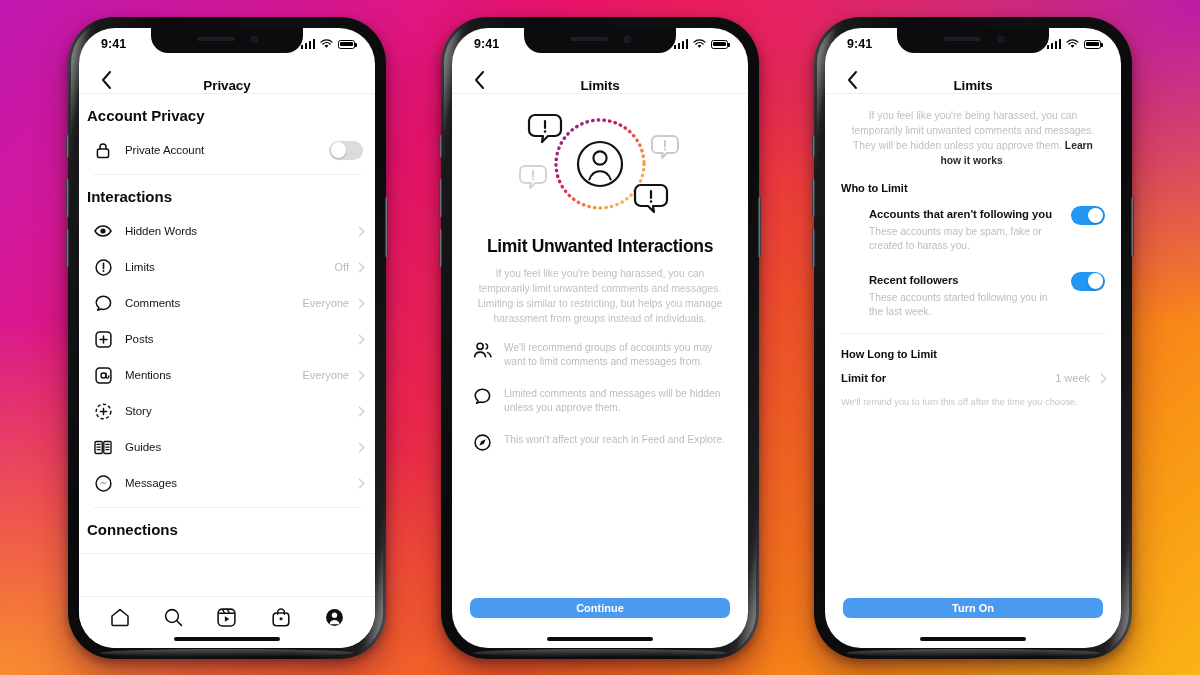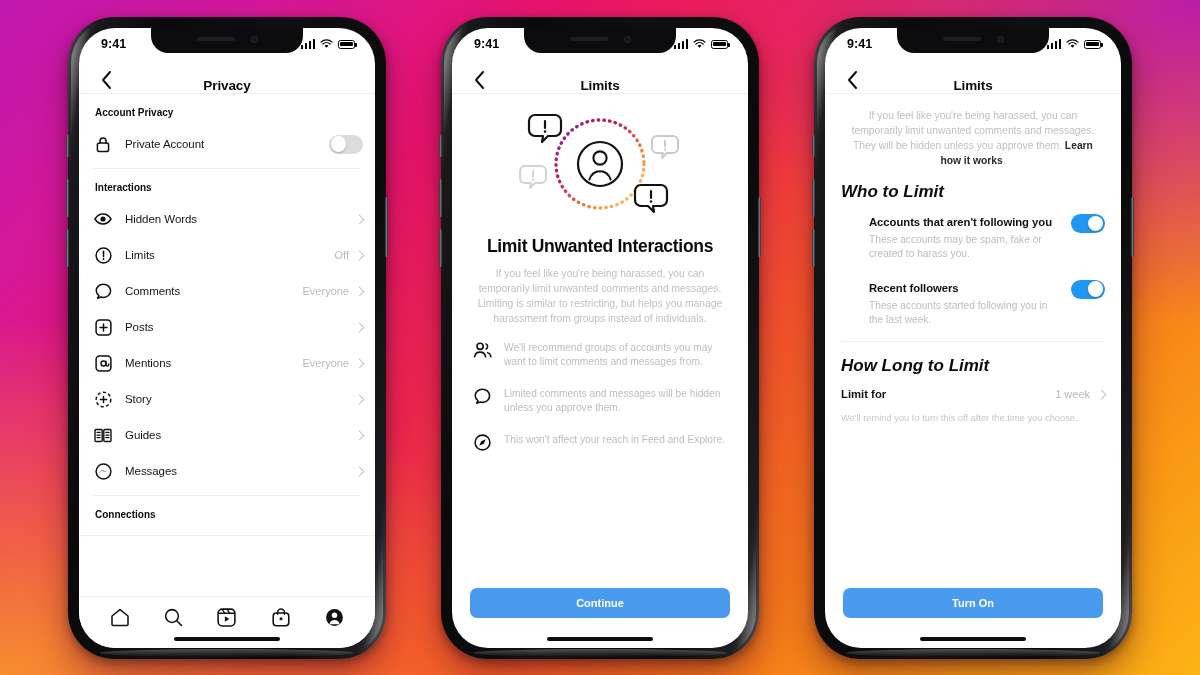--- a/index.html
+++ b/index.html
@@ -89,21 +89,21 @@
     height: 38px; display:flex; align-items:flex-end; position:relative;
     border-bottom: 1px solid #efeff0; padding: 0 14px;
   }
   .nav-back { width:26px; height:26px; display:flex; align-items:center; justify-content:center; cursor:pointer; }
   .nav-title { position:absolute; left:0; right:0; text-align:center; font-size:13.5px; font-weight:700; color:#0a0a0a; letter-spacing:-.1px; pointer-events:none; }
 
   
   .body { position:absolute; top:66px; left:0; right:0; bottom:0; overflow:hidden; }
 
   
-  .sec-header { font-size:10px; font-weight:700; color:#0b0b0b; padding: 13px 16px 8px; }
+  .sec-header { font-size:15px; font-weight:700; color:#0b0b0b; padding: 13px 8px 8px; }
   .row {
     display:flex; align-items:center; height: 36px; padding: 0 12px 0 14px; cursor:pointer;
   }
   .row .ico { width:20px; height:20px; flex:0 0 20px; display:flex; align-items:center; justify-content:center; margin-right:12px; }
   .row .lbl { font-size:11.5px; color:#151515; flex:1; letter-spacing:-.05px; }
   .row .val { font-size:11px; color:#b9b9bb; margin-right:7px; }
   .chev { width:7px; height:7px; border-right:1.4px solid #c3c3c6; border-top:1.4px solid #c3c3c6; transform:rotate(45deg); flex:0 0 auto; }
   .divider { height:1px; background:#f0f0f1; margin: 6px 14px 0; }
   .divider.full { margin: 7px 0 0; }
 
@@ -121,27 +121,27 @@
 
   
   .hero { height: 132px; display:flex; align-items:center; justify-content:center; margin-top:6px; }
   .big-title { font-size:17.5px; font-weight:700; text-align:center; color:#0a0a0a; padding:4px 10px 0; letter-spacing:-.3px; }
   .para { font-size:10.3px; line-height:1.45; color:#bfbfc2; text-align:center; padding: 10px 24px 0; }
   .bullets { padding: 14px 20px 0; }
   .bullet { display:flex; gap:12px; align-items:flex-start; margin-bottom:17px; }
   .bullet .bico { width:20px; flex:0 0 20px; display:flex; align-items:flex-start; justify-content:center; padding-top:1px; }
   .bullet .btxt { font-size:10.2px; line-height:1.42; color:#bdbdc0; }
   .cta-wrap { position:absolute; left:0; right:0; bottom:0; padding: 0 18px 30px; }
-  .cta { height:30px; border-radius:7px; background:#4a9bef; color:#fff; font-size:11px; font-weight:700;
+  .cta { height:20px; border-radius:7px; background:#4a9bef; color:#fff; font-size:11px; font-weight:700;
          display:flex; align-items:center; justify-content:center; cursor:pointer; }
 
   
   .para3 { font-size:10.3px; line-height:1.46; color:#bfbfc2; text-align:center; padding: 14px 20px 0; }
   .para3 b { color:#2b2b2e; font-weight:700; }
-  .sec3 { font-size:17px; font-weight:700; color:#0b0b0b; padding: 14px 16px 6px; font-style: italic; }
+  .sec3 { font-size:11px; font-weight:700; color:#0b0b0b; padding: 14px 16px 6px; }
   .optrow { display:flex; align-items:flex-start; padding: 4px 16px 0; cursor:pointer;margin-left:28px; }
   .optrow .txt { flex:1; padding-right:10px; }
   .optrow .t1 { font-size:11.3px; font-weight:700; color:#111; letter-spacing:-.05px; }
   .optrow .t2 { font-size:10.2px; line-height:1.4; color:#bdbdc0; margin-top:3px; }
   .optrow .toggle { margin-top:2px; }
   .hr3 { height:1px; background:#eeeef0; margin: 14px 16px 0; }
   .linkrow { display:flex; align-items:center; padding: 6px 16px 0; cursor:pointer; }
   .linkrow .t1 { font-size:11.3px; font-weight:700; color:#111; flex:1; }
   .linkrow .v { font-size:11px; color:#b9b9bb; margin-right:8px; }
   .note3 { font-size:9.3px; line-height:1.45; color:#c6c6c9; padding: 12px 16px 0; }

